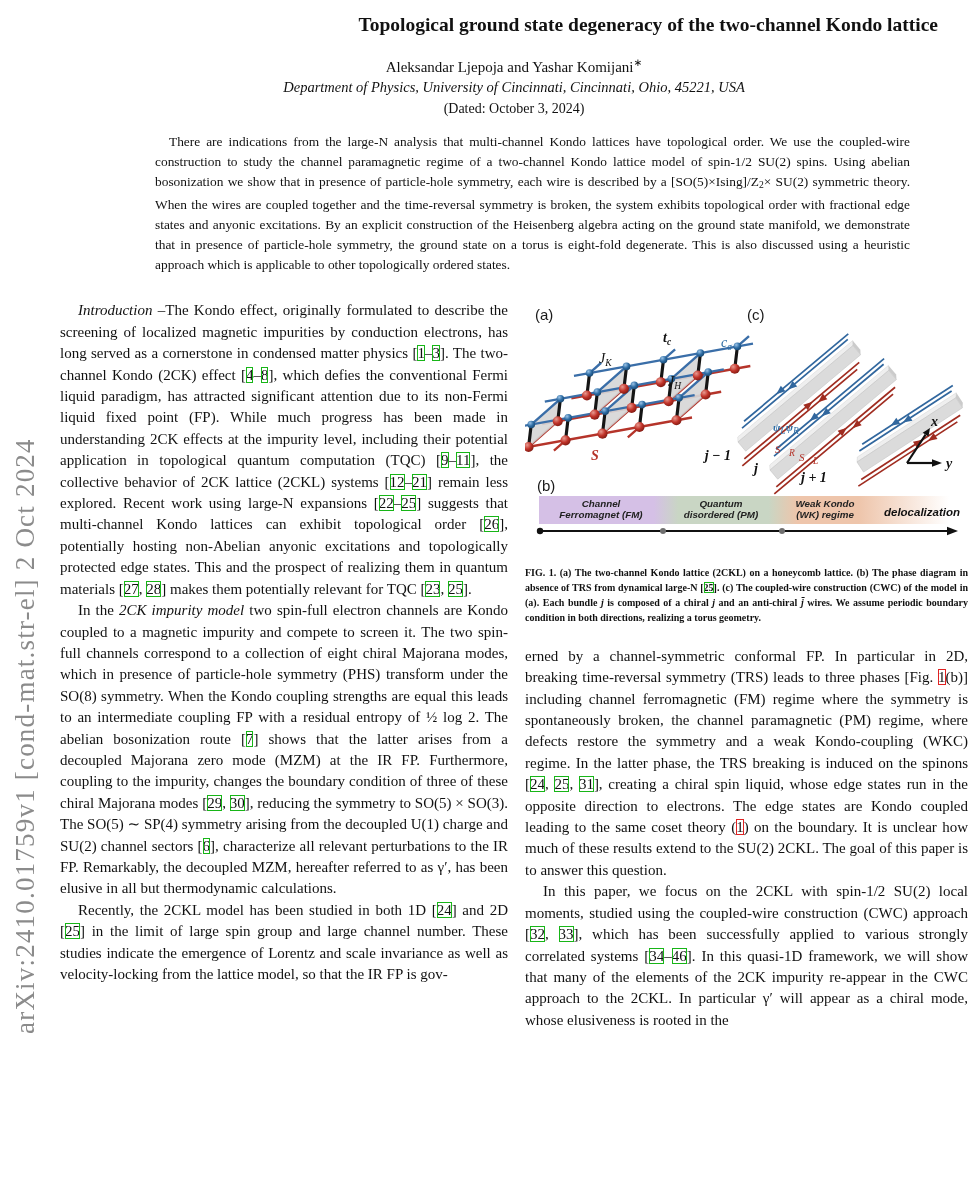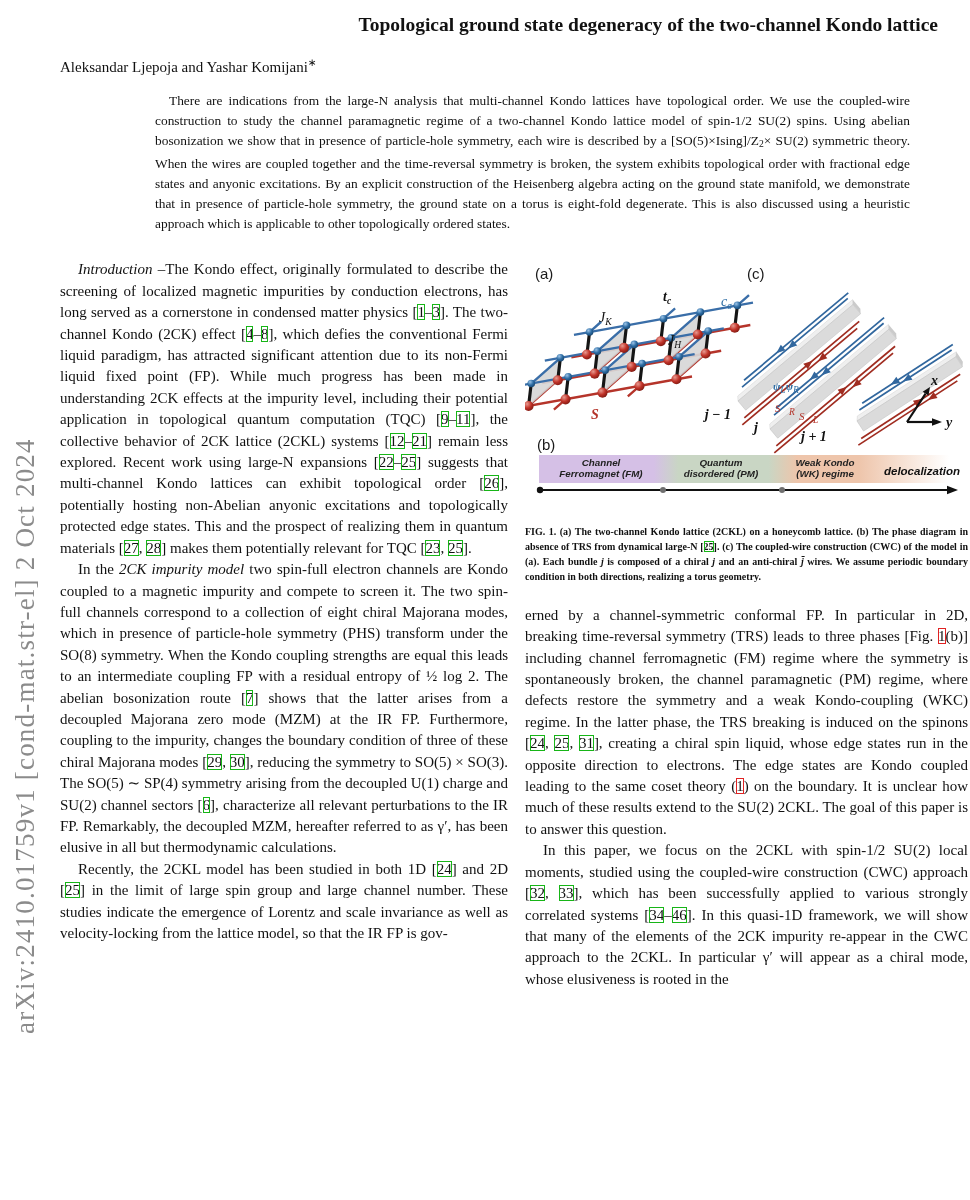--- a/index.html
+++ b/index.html
@@ -6,21 +6,21 @@
   body{width:970px;height:1200px;position:relative;overflow:hidden;
        font-family:"Liberation Serif",serif;color:#111;}
   .page{position:absolute;inset:0;overflow:hidden;background:#fff;}
 
   .arxiv-strip{position:absolute;top:1034px;left:10px;transform:rotate(-90deg);
     transform-origin:0 0;font-size:27px;color:#8b8b8b;white-space:nowrap;
     letter-spacing:1.2px;font-family:"Liberation Serif",serif;}
 
   .content{position:absolute;left:60px;top:0;width:908px;}
   .title{font-size:19.5px;font-weight:bold;text-align:right;margin:13px 30px 0 30px;line-height:24px;}
-  .authors{text-align:left;font-size:15px;margin-top:19px;}
+  .authors{text-align:center;font-size:15px;margin-top:19px;}
   .authors .sup{font-size:70%;vertical-align:super;}
   .affiliation{text-align:center;font-style:italic;font-size:14.5px;margin-top:3px;}
   .dateline{text-align:center;font-size:14px;margin-top:5px;}
 
   .abstract{margin:15px 58px 0 95px;text-align:justify;font-size:13.4px;
     line-height:20px;text-indent:14px;}
 
   .cols{display:flex;gap:17px;margin-top:25px;height:885px;overflow:hidden;}
   .col{text-align:justify;font-size:15px;line-height:21.4px;}
   .col-left{width:448px;}
@@ -58,21 +58,23 @@
   <div class="arxiv-strip">arXiv:2410.01759v1  [cond-mat.str-el]  2 Oct 2024</div>
 
   <div class="content">
 
     <div class="title">Topological ground state degeneracy of the two-channel Kondo lattice</div>
 
     <div class="authors">
       <span>Aleksandar Ljepoja and Yashar Komijani</span><span class="sup">∗</span>
     </div>
 
-
+    <div class="affiliation">Department of Physics, University of Cincinnati, Cincinnati, Ohio, 45221, USA</div>
+
+    <div class="dateline">(Dated: October 3, 2024)</div>
 
     <div class="abstract"><span class="seg-t">There are indications from the large-N analysis that multi-channel Kondo lattices have topological order. We use the coupled-wire construction to study the channel paramagnetic regime of a two-channel Kondo lattice model of spin-1/2 SU(2) spins. Using abelian bosonization we show that in presence of particle-hole symmetry, each wire is described by a [SO(5)×Ising]/Z</span><span class="seg-sub">2</span><span class="seg-t">× SU(2) symmetric theory. When the wires are coupled together and the time-reversal symmetry is broken, the system exhibits topological order with fractional edge states and anyonic excitations. By an explicit construction of the Heisenberg algebra acting on the ground state manifold, we demonstrate that in presence of particle-hole symmetry, the ground state on a torus is eight-fold degenerate. This is also discussed using a heuristic approach which is applicable to other topologically ordered states.</span></div>
 
     <div class="cols">
 
       <div class="col col-left">
         <p class="indent"><span class="seg-i">Introduction</span><span class="seg-t"> –The Kondo effect, originally formulated to describe the screening of localized magnetic impurities by conduction electrons, has long served as a cornerstone in condensed matter physics [</span><span class="seg-c">1</span><span class="seg-t">–</span><span class="seg-c">3</span><span class="seg-t">].  The two-channel Kondo (2CK) effect [</span><span class="seg-c">4</span><span class="seg-t">–</span><span class="seg-c">8</span><span class="seg-t">], which defies the conventional Fermi liquid paradigm, has attracted significant attention due to its non-Fermi liquid fixed point (FP). While much progress has been made in understanding 2CK effects at the impurity level, including their potential application in topological quantum computation (TQC) [</span><span class="seg-c">9</span><span class="seg-t">–</span><span class="seg-c">11</span><span class="seg-t">], the collective behavior of 2CK lattice (2CKL) systems [</span><span class="seg-c">12</span><span class="seg-t">–</span><span class="seg-c">21</span><span class="seg-t">] remain less explored.  Recent work using large-N expansions [</span><span class="seg-c">22</span><span class="seg-t">–</span><span class="seg-c">25</span><span class="seg-t">] suggests that multi-channel Kondo lattices can exhibit topological order [</span><span class="seg-c">26</span><span class="seg-t">], potentially hosting non-Abelian anyonic excitations and topologically protected edge states. This and the prospect of realizing them in quantum materials [</span><span class="seg-c">27</span><span class="seg-t">, </span><span class="seg-c">28</span><span class="seg-t">] makes them potentially relevant for TQC [</span><span class="seg-c">23</span><span class="seg-t">, </span><span class="seg-c">25</span><span class="seg-t">].</span></p>
         <p class="indent"><span class="seg-t">In the </span><span class="seg-i">2CK impurity model</span><span class="seg-t"> two spin-full electron channels are Kondo coupled to a magnetic impurity and compete to screen it.  The two spin-full channels correspond to a collection of eight chiral Majorana modes, which in presence of particle-hole symmetry (PHS) transform under the SO(8) symmetry. When the Kondo coupling strengths are equal this leads to an intermediate coupling FP with a residual entropy of ½ log 2.  The abelian bosonization route [</span><span class="seg-c">7</span><span class="seg-t">] shows that the latter arises from a decoupled Majorana zero mode (MZM) at the IR FP. Furthermore, coupling to the impurity, changes the boundary condition of three of these chiral Majorana modes [</span><span class="seg-c">29</span><span class="seg-t">, </span><span class="seg-c">30</span><span class="seg-t">], reducing the symmetry to SO(5) × SO(3). The SO(5) ∼ SP(4) symmetry arising from the decoupled U(1) charge and SU(2) channel sectors [</span><span class="seg-c">6</span><span class="seg-t">], characterize all relevant perturbations to the IR FP. Remarkably, the decoupled MZM, hereafter referred to as γ′, has been elusive in all but thermodynamic calculations.</span></p>
         <p class="indent"><span class="seg-t">Recently, the 2CKL model has been studied in both 1D [</span><span class="seg-c">24</span><span class="seg-t">] and 2D [</span><span class="seg-c">25</span><span class="seg-t">] in the limit of large spin group and large channel number.  These studies indicate the emergence of Lorentz and scale invariance as well as velocity-locking from the lattice model, so that the IR FP is gov-</span></p>
       </div>

